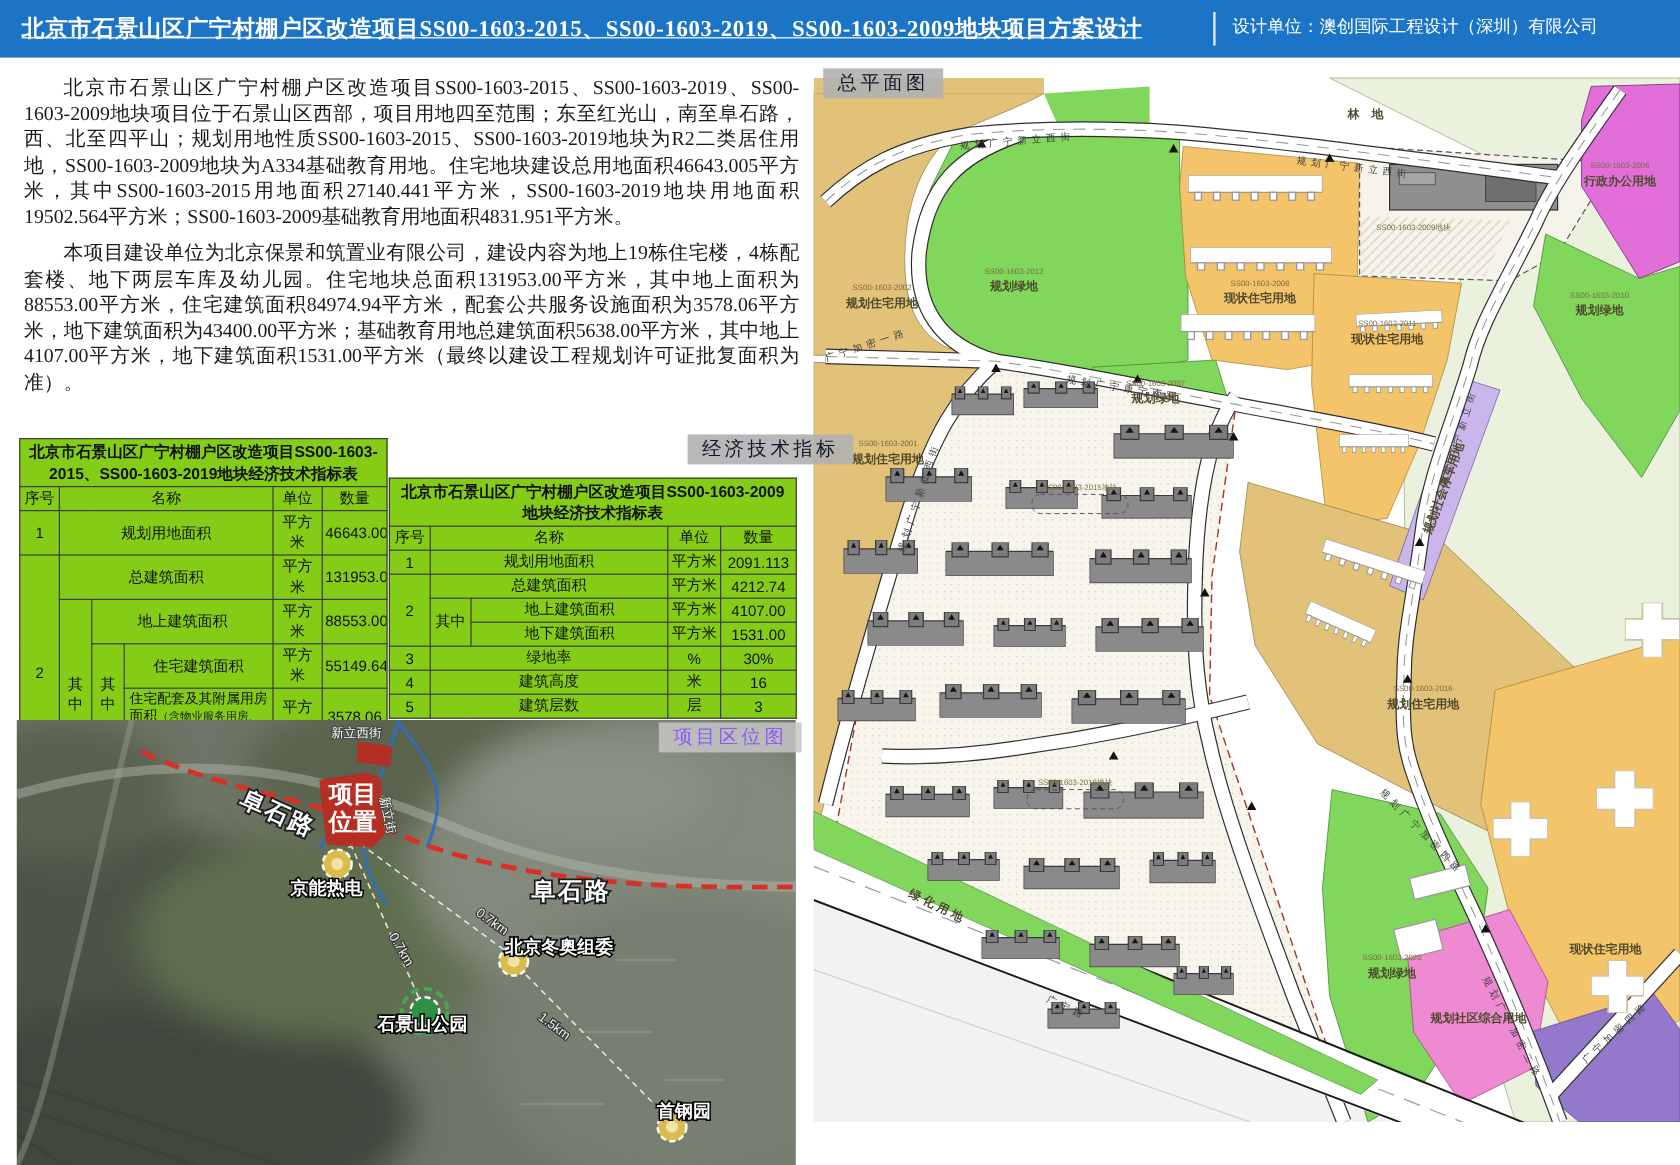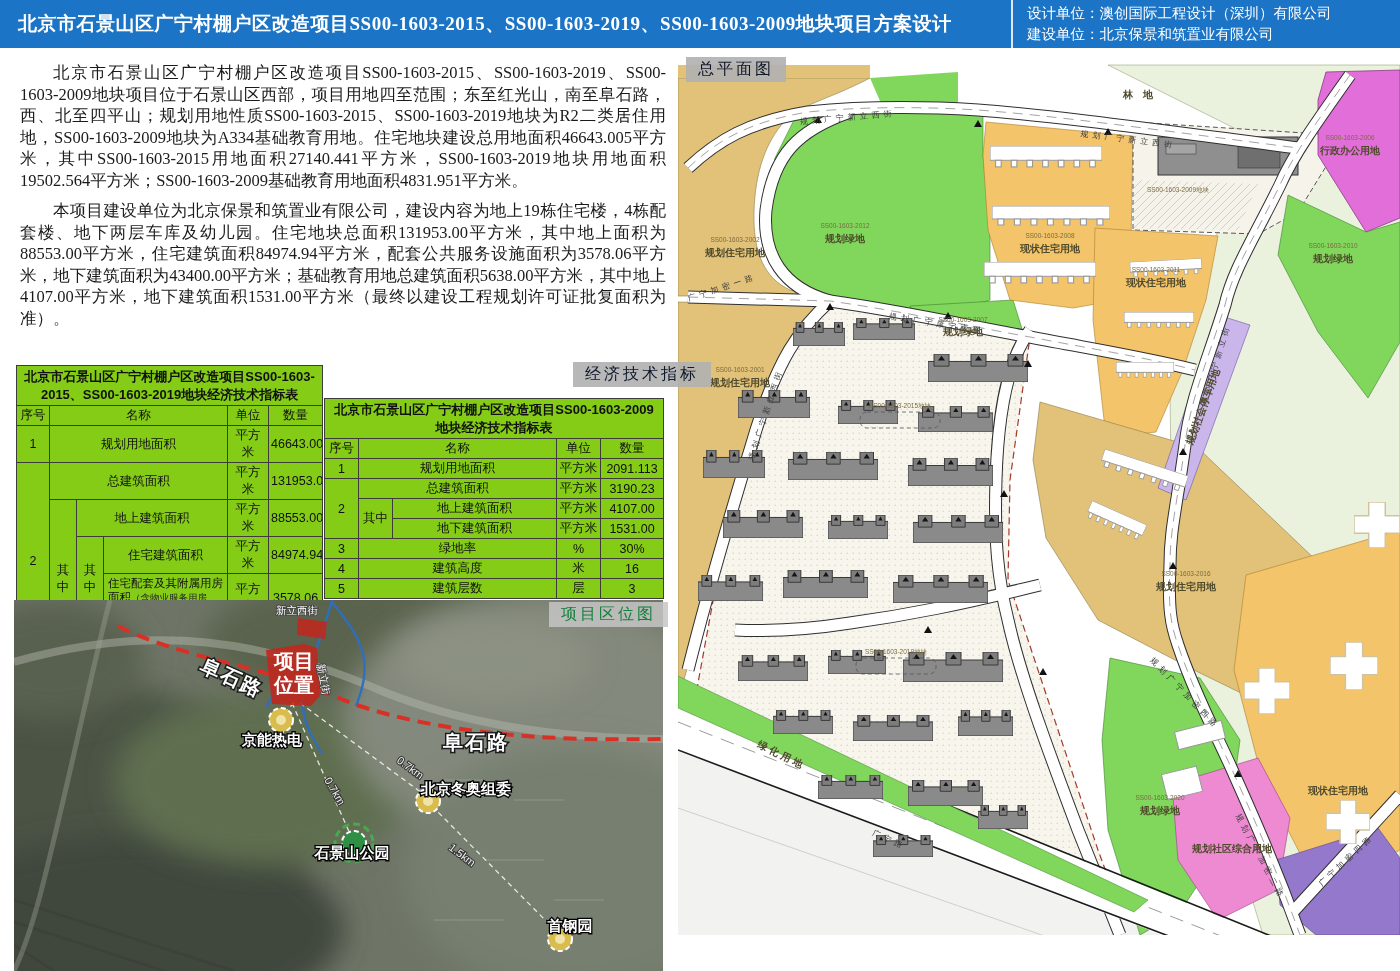--- a/index.html
+++ b/index.html
@@ -1,19 +1,19 @@
 <!DOCTYPE html>
 <html><head>
 <meta charset="utf-8">
 <style>
   html,body{margin:0;padding:0;background:#fff;}
   body{width:1400px;height:971px;position:relative;font-family:"Liberation Sans","DejaVu Sans",sans-serif;overflow:hidden;}
   
   .hdr{position:absolute;left:0;top:0;width:1400px;height:48px;display:flex;align-items:center;}
-  .hdr-title{flex:1;padding-left:18px;color:#fff;font-family:"Liberation Serif","DejaVu Serif",serif;font-weight:bold;font-size:19px;letter-spacing:.5px;white-space:nowrap;}
+  .hdr-title{flex:1;padding-left:18px;color:#fff;font-family:"Liberation Serif","DejaVu Serif",serif;font-weight:bold;font-size:19px;letter-spacing:.5px;white-space:nowrap;text-decoration:underline;}
   .hdr-units{width:365px;padding:3px 8px 3px 14px;border-left:2px solid #dce9f5;color:#ffffff;font-size:14.5px;line-height:1.45;font-family:"Liberation Serif","DejaVu Serif",serif;}
   
   .intro{position:absolute;left:20px;top:62px;width:646px;font-family:"Liberation Serif","DejaVu Serif",serif;font-size:16.5px;line-height:21.5px;color:#1a1a1a;text-align:justify;}
   .intro p{margin:0 0 9px 0;text-indent:2em;}
   
   .tag{position:absolute;background:rgba(178,178,178,.92);color:#0f172a;font-size:16px;letter-spacing:3px;padding:2px 12px;white-space:nowrap;z-index:5;}
   
   table.etable{position:absolute;border-collapse:collapse;table-layout:fixed;font-size:12.5px;color:#111;background:#84cc16;}
   table.etable td{border:1px solid #3c3c3c;text-align:center;vertical-align:middle;padding:1px 2px;height:17px;overflow:hidden;}
   table.etable tr.ttl td{font-size:13px;font-weight:bold;height:32px;line-height:1.35;padding:2px 6px;}
@@ -32,21 +32,20 @@
   .lm-dist{font-size:11px;fill:#f3f3f3;stroke:#333;stroke-width:2px;paint-order:stroke;}
   .lm-small{font-size:10.5px;fill:#fff;stroke:#444;stroke-width:1.6px;paint-order:stroke;}
 </style>
 </head>
 <body>
 
 <div class="hdr" style="background:#1b74c5;">
   <div class="hdr-title">北京市石景山区广宁村棚户区改造项目SS00-1603-2015、SS00-1603-2019、SS00-1603-2009地块项目方案设计</div>
   <div class="hdr-units">
     <div><span>设计单位：</span><span>澳创国际工程设计（深圳）有限公司</span></div>
-    <div><span>建设单位：</span><span>北京保景和筑置业有限公司</span></div>
   </div>
 </div>
 
 <div class="intro">
   <p>北京市石景山区广宁村棚户区改造项目SS00-1603-2015、SS00-1603-2019、SS00-1603-2009地块项目位于石景山区西部，项目用地四至范围；东至红光山，南至阜石路，西、北至四平山；规划用地性质SS00-1603-2015、SS00-1603-2019地块为R2二类居住用地，SS00-1603-2009地块为A334基础教育用地。住宅地块建设总用地面积46643.005平方米，其中SS00-1603-2015用地面积27140.441平方米，SS00-1603-2019地块用地面积19502.564平方米；SS00-1603-2009基础教育用地面积4831.951平方米。</p>
   <p>本项目建设单位为北京保景和筑置业有限公司，建设内容为地上19栋住宅楼，4栋配套楼、地下两层车库及幼儿园。住宅地块总面积131953.00平方米，其中地上面积为88553.00平方米，住宅建筑面积84974.94平方米，配套公共服务设施面积为3578.06平方米，地下建筑面积为43400.00平方米；基础教育用地总建筑面积5638.00平方米，其中地上4107.00平方米，地下建筑面积1531.00平方米（最终以建设工程规划许可证批复面积为准）。</p>
 </div>
 
 <div class="tag" style="left:573px;top:362px;">经济技术指标</div>
 <div class="tag" style="left:686px;top:57px;">总平面图</div>
@@ -85,21 +84,21 @@
   <tr>
     <td rowspan="4">其中</td>
     <td colspan="2">地上建筑面积</td>
     <td>平方米</td>
     <td>88553.00</td>
   </tr>
   <tr>
     <td rowspan="2">其中</td>
     <td>住宅建筑面积</td>
     <td>平方米</td>
-    <td>84974.94</td>
+    <td>55149.64</td>
   </tr>
   <tr>
     <td class="left" style="height:40px;"><span>住宅配套及其附属用房面积</span><span class="note">（含物业服务用房、商业、小型商服等）</span></td>
     <td>平方米</td>
     <td>3578.06</td>
   </tr>
   <tr>
     <td colspan="2">地下建筑面积</td>
     <td>平方米</td>
     <td>43400.00</td>
@@ -146,21 +145,21 @@
   <tr style="height:19px;">
     <td>1</td>
     <td colspan="2">规划用地面积</td>
     <td>平方米</td>
     <td>2091.113</td>
   </tr>
   <tr style="height:19px;">
     <td rowspan="3">2</td>
     <td colspan="2">总建筑面积</td>
     <td>平方米</td>
-    <td>3190.23</td>
+    <td>4212.74</td>
   </tr>
   <tr style="height:19px;">
     <td rowspan="2">其中</td>
     <td>地上建筑面积</td>
     <td>平方米</td>
     <td>4107.00</td>
   </tr>
   <tr style="height:19px;">
     <td>地下建筑面积</td>
     <td>平方米</td>
@@ -247,21 +246,21 @@
   </g>
   <text class="lm-poi" x="258" y="145" text-anchor="middle">京能热电</text>
   <text class="lm-poi" x="452" y="194" text-anchor="middle">北京冬奥组委</text>
   <text class="lm-poi" x="338" y="258" text-anchor="middle">石景山公园</text>
   <text class="lm-poi" x="556" y="331" text-anchor="middle">首钢园</text>
   <text class="lm-dist" x="382" y="162" transform="rotate(36 382 162)">0.7km</text>
   <text class="lm-dist" x="310" y="180" transform="rotate(60 310 180)">0.7km</text>
   <text class="lm-dist" x="434" y="249" transform="rotate(37 434 249)">1.5km</text>
 </svg>
 </div>
-<div class="tag" style="left:549px;top:602px;background:rgba(198,198,198,.85);color:#15803d;">项目区位图</div>
+<div class="tag" style="left:549px;top:602px;background:rgba(198,198,198,.85);color:#8b5cf6;">项目区位图</div>
 
 <div class="siteplan">
 <svg width="722" height="875" viewBox="0 0 722 875">
   <defs>
     <pattern id="dots" width="6" height="6" patternUnits="userSpaceOnUse">
           <circle cx="1.2" cy="1.2" r="0.7" fill="#cfc8b2"></circle>
         </pattern>
     <pattern id="hatch" width="8" height="8" patternUnits="userSpaceOnUse">
           <path d="M0,8 L8,0" stroke="#cdc6b0" stroke-width="1"></path>
         </pattern>

